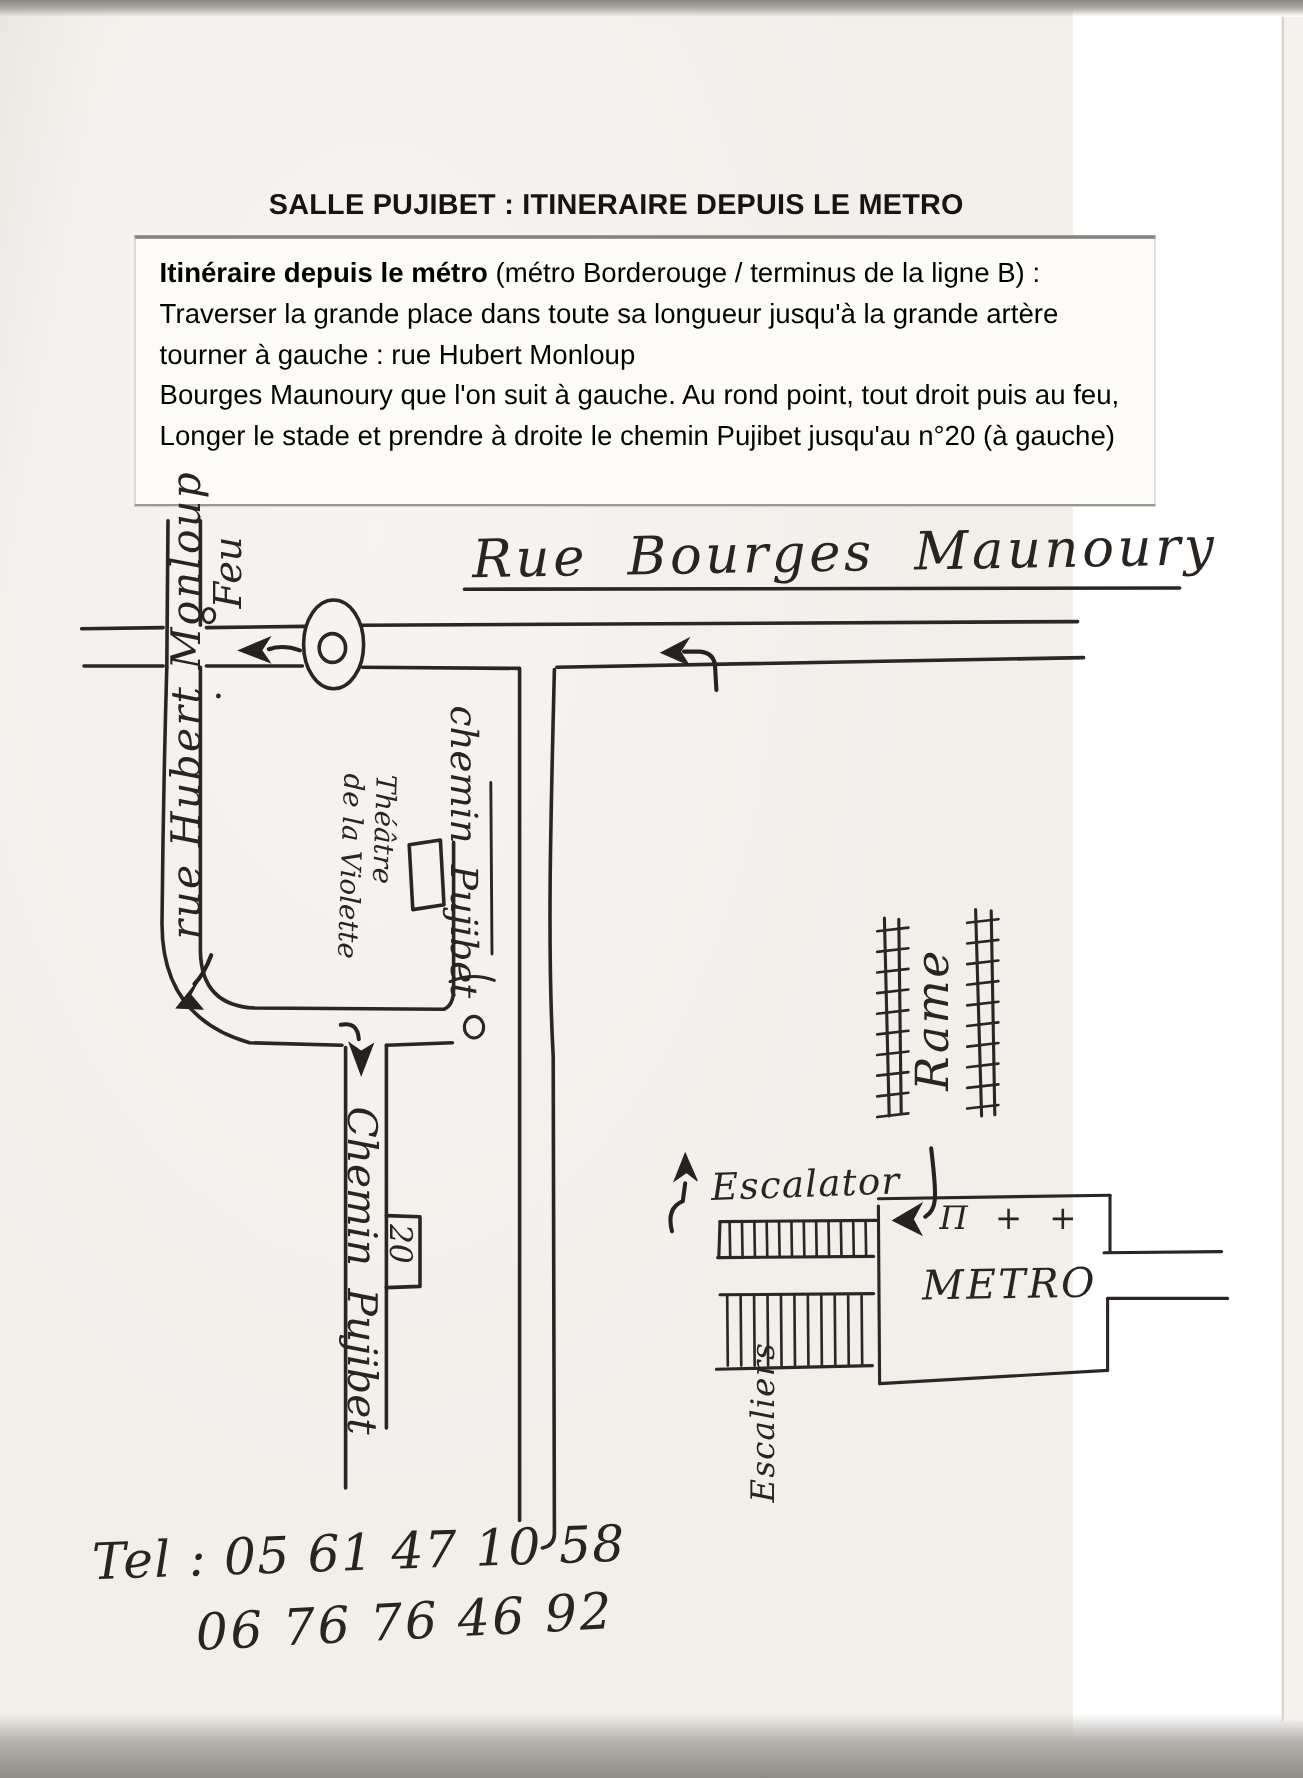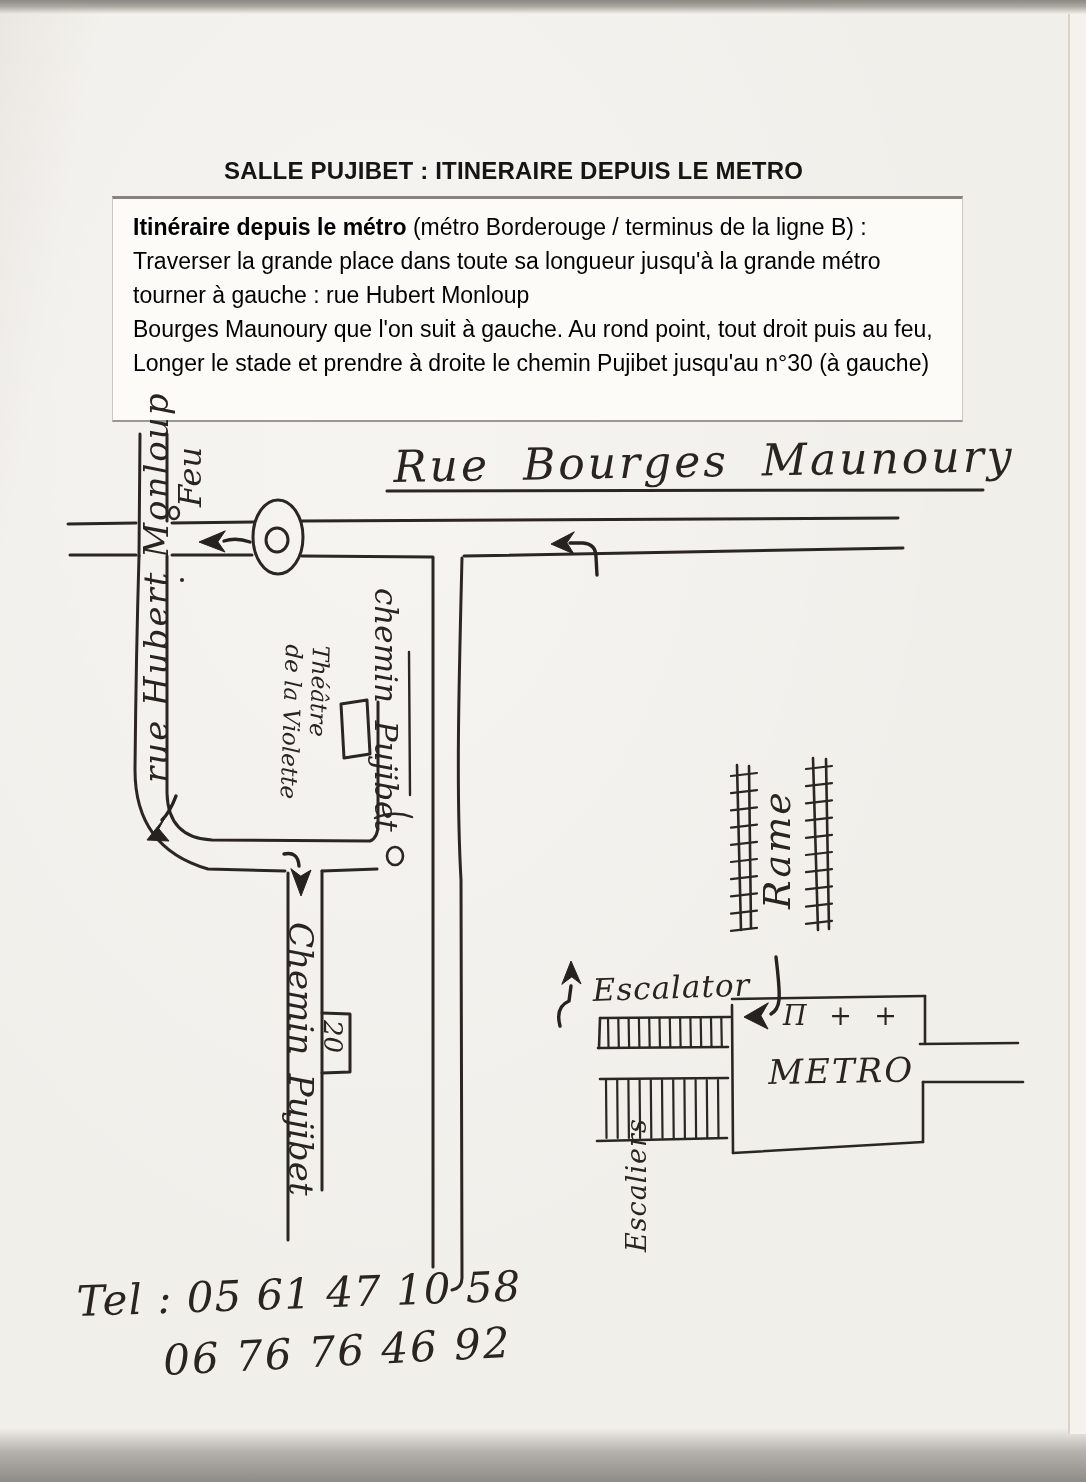--- a/index.html
+++ b/index.html
@@ -1,18 +1,18 @@
 <!DOCTYPE html>
 <html><head>
 <meta charset="utf-8">
 <style>
   html,body{margin:0;padding:0;}
   body{width:1086px;height:1482px;overflow:hidden;
        font-family:"Liberation Sans",sans-serif;}
-  #page{position:relative;width:1086px;height:1482px;
+  #page{position:relative;width:894px;height:1482px;
         background:#f1efea;
         background-image:radial-gradient(ellipse at 35% 30%, rgba(255,255,255,.35), rgba(255,255,255,0) 60%),
                          linear-gradient(100deg, rgba(205,200,193,.25) 0%, rgba(205,200,193,0) 8%);}
   
   #scan-top{position:absolute;left:0;top:0;width:1086px;height:14px;
         background:linear-gradient(to bottom,#8b8884 0%,#aaa79f 45%,rgba(170,167,159,0) 100%);}
   #scan-bottom{position:absolute;left:0;top:1428px;width:1086px;height:54px;
         background:linear-gradient(to bottom,rgba(177,173,168,0) 0%,#b4b0ab 45%,#8f8b86 100%);}
   #scan-right{position:absolute;left:1068px;top:14px;width:18px;height:1420px;
         background:#f5f2ee;border-left:2px solid #ddd2ca;}
@@ -163,24 +163,24 @@
         <path d="M768,1003 L744,1017 L768,1029 L761,1016 Z"></path>
         <path d="M562,984 L571,961 L581,984 L572,977 Z"></path>
       </g>
     </g>
   </svg>
 
   <div id="title">SALLE PUJIBET : ITINERAIRE DEPUIS LE METRO</div>
 
   <div id="instr">
     <div><b>Itinéraire depuis le métro</b><span> (métro Borderouge / terminus de la ligne B) :</span></div>
-    <div>Traverser la grande place dans toute sa longueur jusqu'à la grande métro</div>
+    <div>Traverser la grande place dans toute sa longueur jusqu'à la grande artère</div>
     <div>tourner à gauche : rue Hubert Monloup</div>
     <div>Bourges Maunoury que l'on suit à gauche. Au rond point, tout droit puis au feu,</div>
-    <div>Longer le stade et prendre à droite le chemin Pujibet jusqu'au n°30 (à gauche)</div>
+    <div>Longer le stade et prendre à droite le chemin Pujibet jusqu'au n°20 (à gauche)</div>
   </div>
 
   <div class="hw" id="lbl-bourges">Rue Bourges Maunoury</div>
   <div class="hw" id="lbl-feu">Feu</div>
   <div class="hw" id="lbl-hubert">rue Hubert Monloup</div>
   <div class="hw" id="lbl-pujibet-up">chemin Pujibet</div>
   <div class="hw" id="lbl-theatre">
     <div>Théâtre</div>
     <div>de la Violette</div>
   </div>

